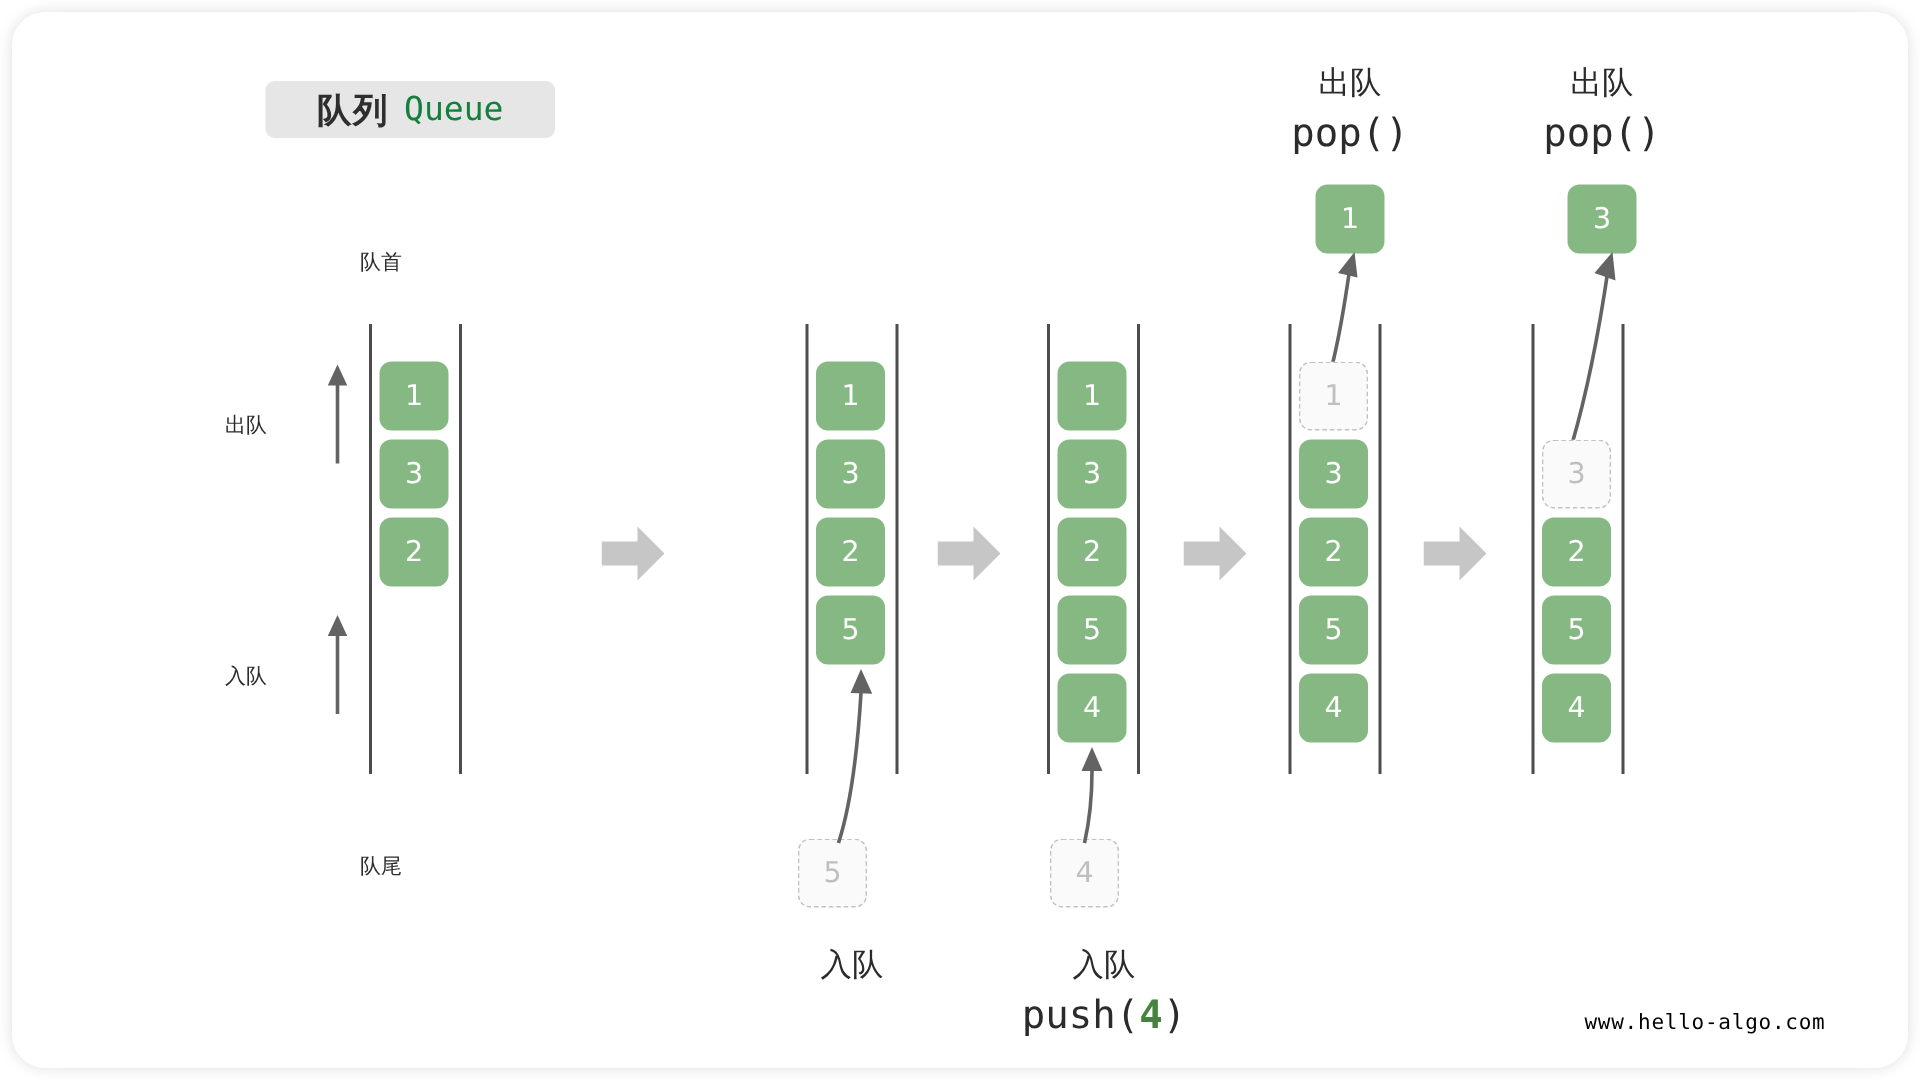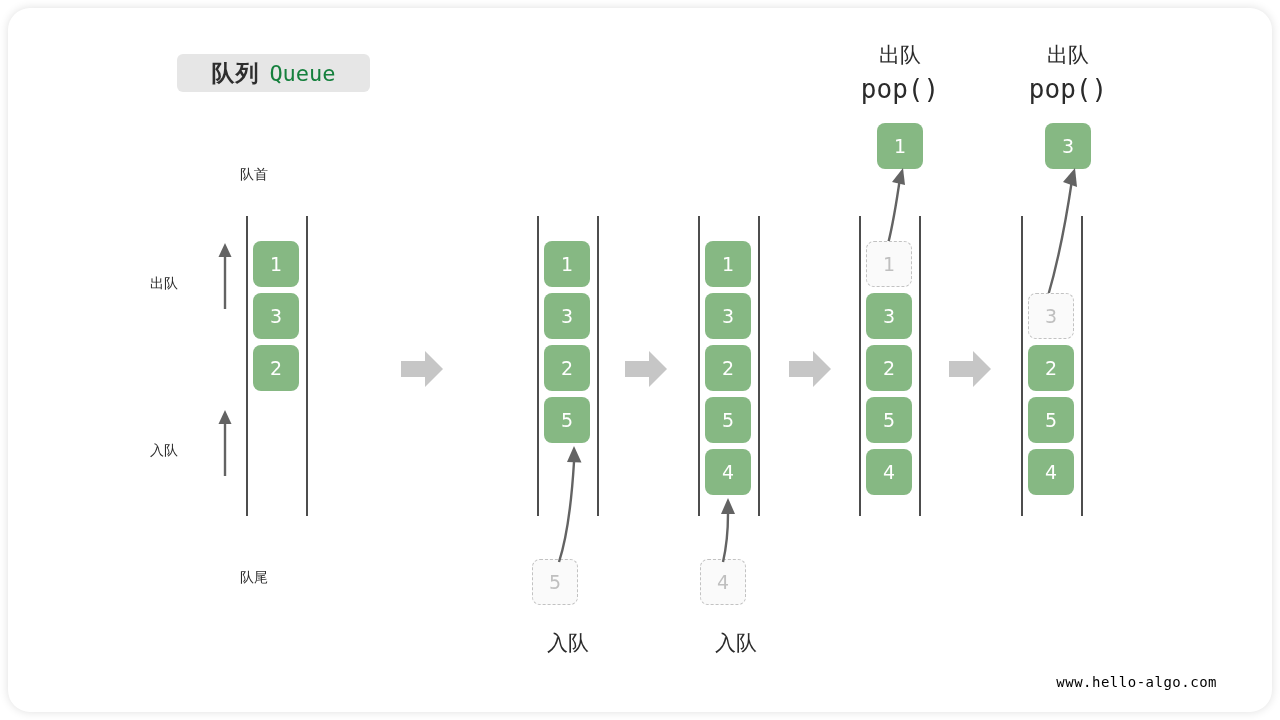--- a/index.html
+++ b/index.html
@@ -209,20 +209,21 @@
 
     <div class="cell ghost" style="left:692px; top:551px;">4</div>
 
     <svg class="connector" style="left:690px; top:482px;" width="70" height="78" viewBox="0 0 70 78">
       <path d="M25 72 Q 30 50 30 24" stroke="#636363" stroke-width="2.4" fill="none"></path>
       <polygon points="30,8 23,24 37,24" fill="#636363"></polygon>
     </svg>
 
     <div class="op-label" style="left:648px; top:618px; width:160px;">
       <span class="op-cn">入队</span>
+      <span class="op-code"><span>push(</span><span class="num">4</span><span>)</span></span>
     </div>
 
     <svg class="flow-arrow" style="left:781px; top:339px;" viewBox="0 0 42 44">
       <path d="M0 14 L24 14 L24 4 L42 22 L24 40 L24 30 L0 30 Z" fill="#c6c6c6"></path>
     </svg>
 
     <div class="op-label" style="left:812px; top:30px; width:160px;">
       <span class="op-cn">出队</span>
       <span class="op-code"><span>pop(</span><span class="num"></span><span>)</span></span>
     </div>

